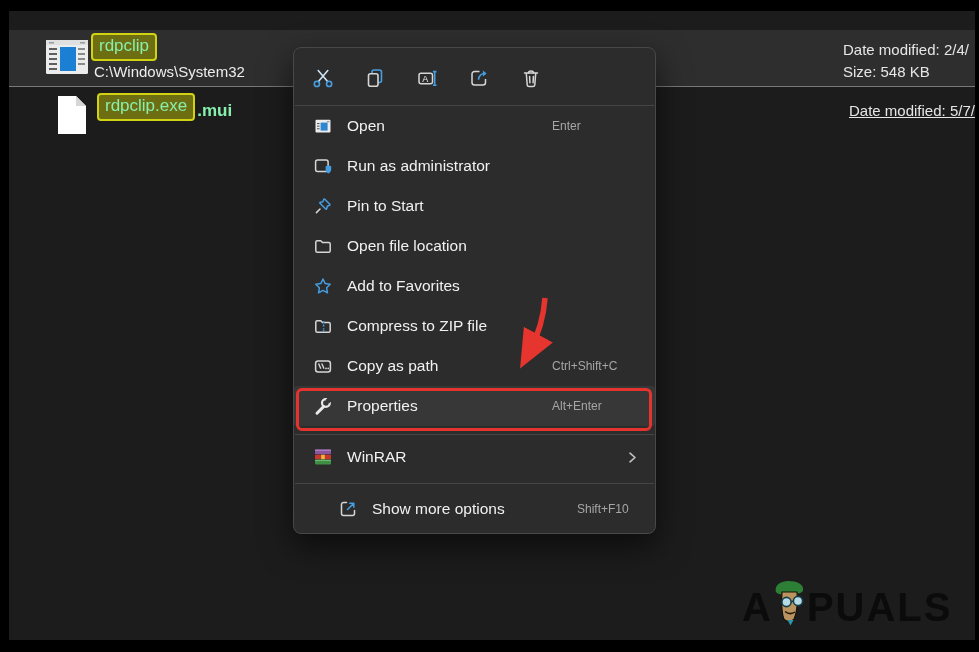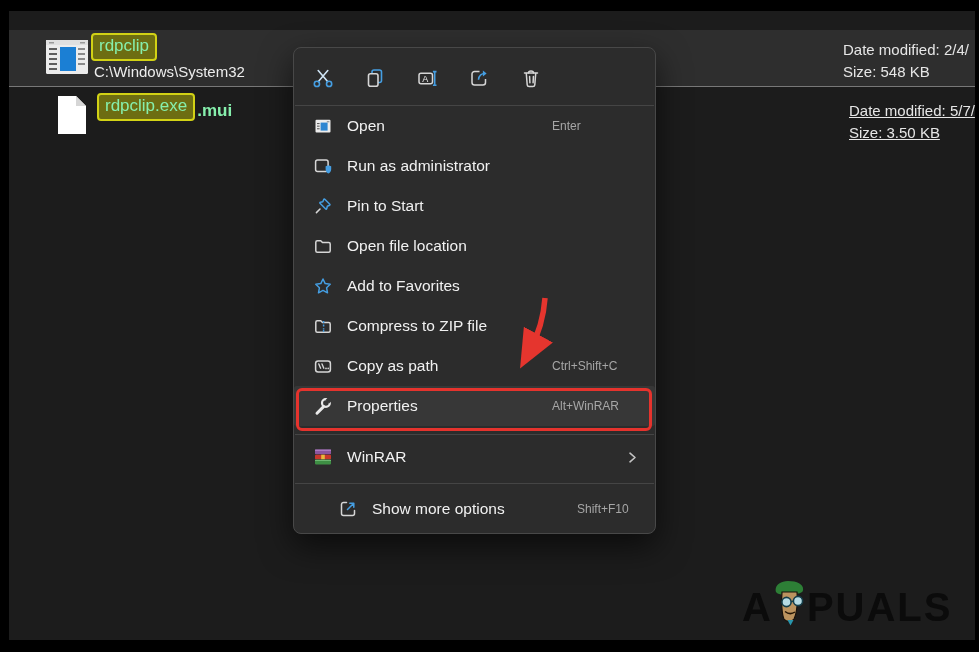--- a/index.html
+++ b/index.html
@@ -104,21 +104,20 @@
           <path d="M2,1 h18 l10,10 v28 h-28 z" fill="#ffffff"></path>
           <path d="M20,1 l10,10 h-10 z" fill="#d6d6d6"></path>
         </svg>
       </span>
       <div class="name-line">
         <span class="hl">rdpclip.exe</span>
           <span class="name-suffix">.mui</span>
       </div>
       <div class="file-meta">
         <div>Date modified: 5/7/</div>
-        <div>Size: 3.50 KB</div>
       </div>
     </div>
   </div>
 
   <div class="menu">
 
     <div class="mtoolbar">
       <span class="tbtn">
         <svg width="22" height="22" viewBox="0 0 22 22">
           <g stroke-width="1.6" stroke-linecap="round">
@@ -245,21 +244,21 @@
     <div class="mitem prop-item">
       <span class="red-box"></span>
       <span class="micon">
         <svg width="21" height="21" viewBox="0 0 21 21">
           <line x1="5" y1="17.2" x2="11.6" y2="10.6" stroke="#e9e9e9" stroke-width="3" stroke-linecap="round"></line>
           <circle cx="13.9" cy="7" r="3.9" stroke="#e9e9e9" stroke-width="2.2" fill="none"></circle>
           <rect x="14.6" y="1.4" width="5" height="5" fill="#373737" transform="rotate(45 17.1 3.9)"></rect>
         </svg>
       </span>
       <span>Properties</span>
-      <span class="mshortcut">Alt+WinRAR</span>
+      <span class="mshortcut">Alt+Enter</span>
     </div>
 
     <div class="msep-b"></div>
 
     <div class="mitem winrar-row">
       <span class="micon">
         <svg width="20" height="20" viewBox="0 0 20 20">
           <rect x="2" y="2.6" width="16" height="4.6" rx="0.8" fill="#8a56a0"></rect>
           <rect x="2" y="2.6" width="16" height="1.3" fill="#b07fc4"></rect>
           <rect x="2" y="7.7" width="16" height="4.6" rx="0.8" fill="#c8372c"></rect>

